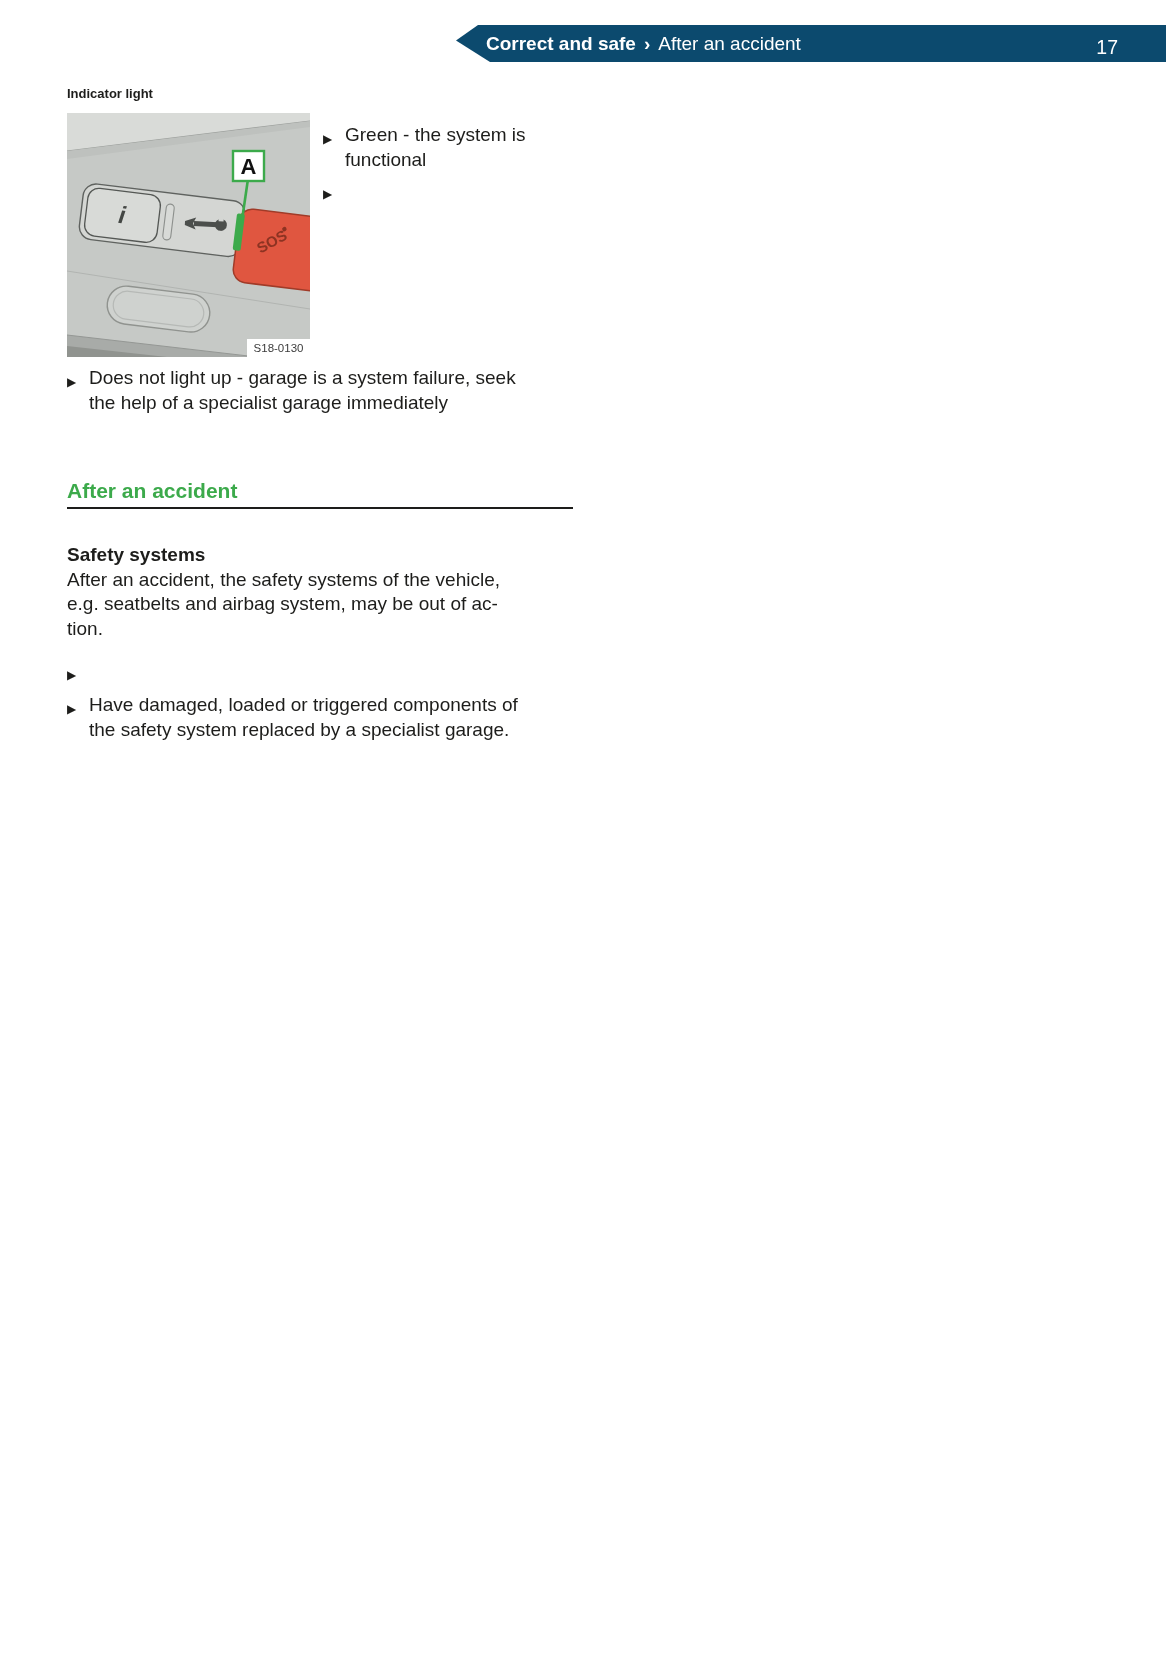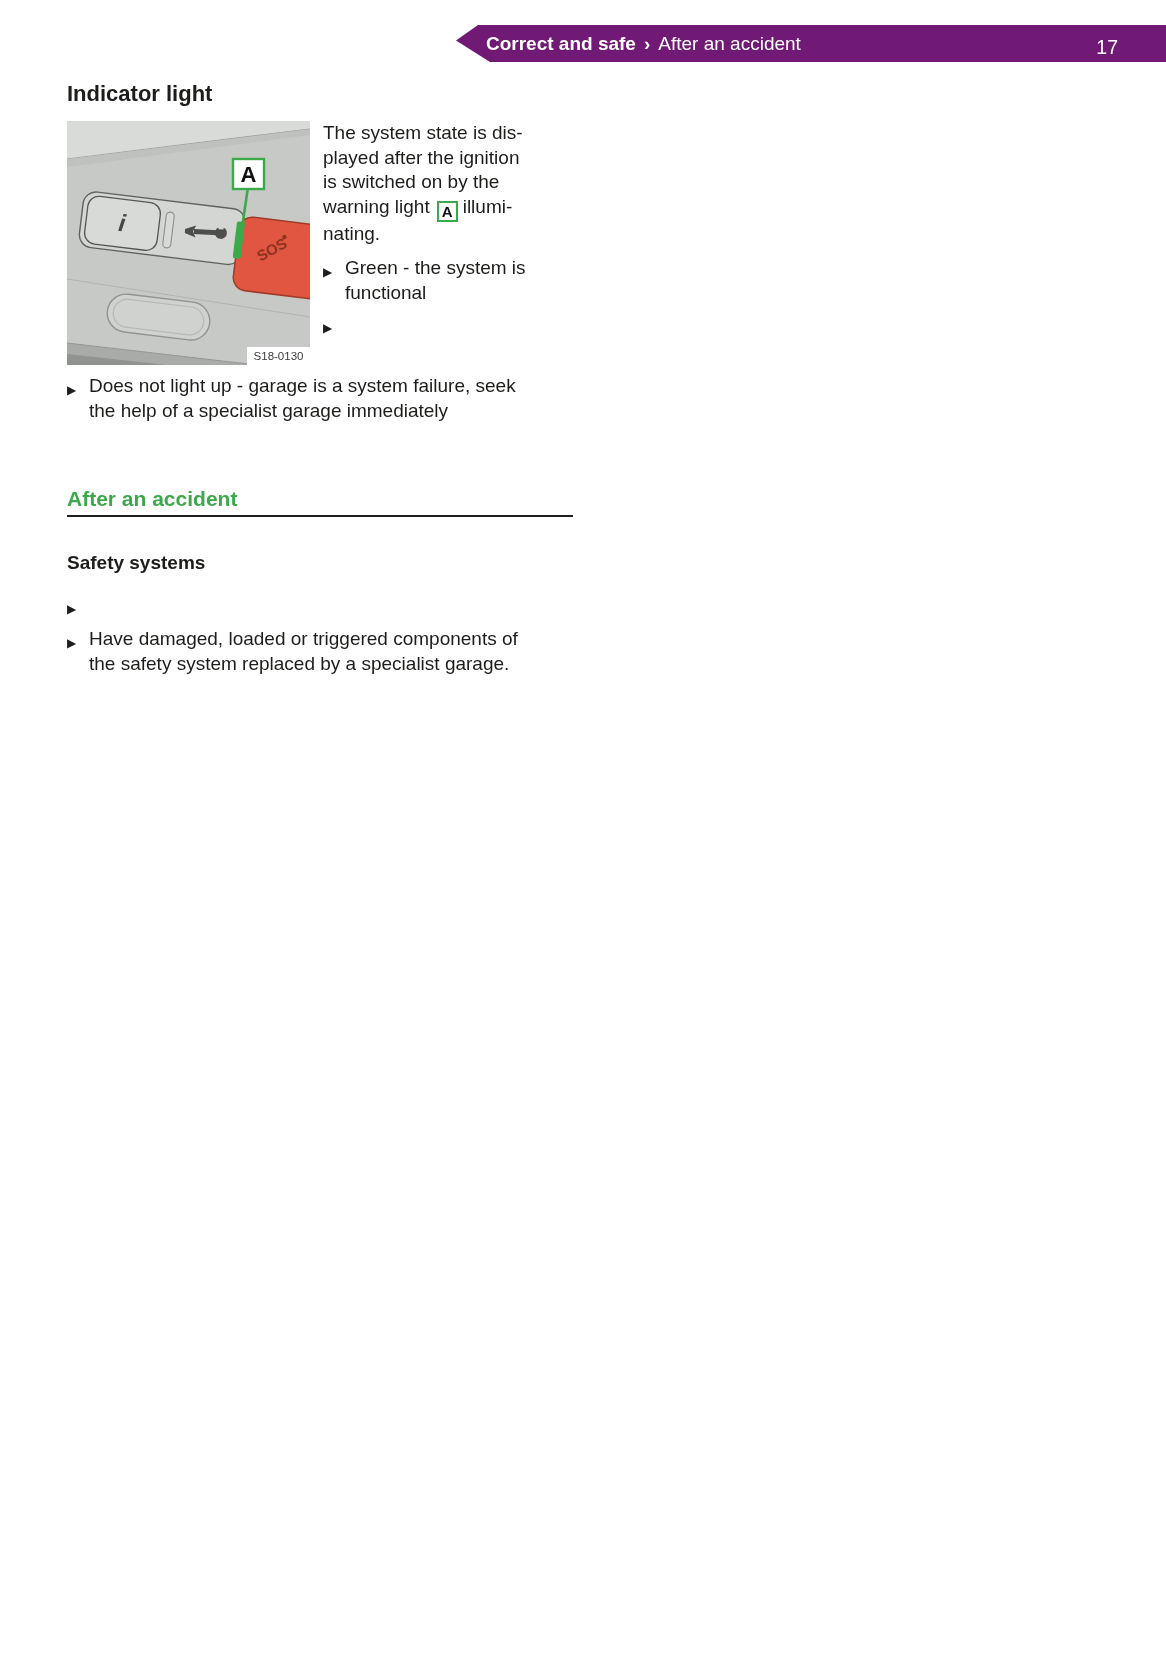--- a/index.html
+++ b/index.html
@@ -4,37 +4,37 @@
 <style>
   html,body { margin:0; padding:0; background:#ffffff; }
   .page {
     position:relative; width:1166px; height:1654px; background:#fff;
     font-family:"Liberation Sans", sans-serif; color:#1d1d1b; overflow:hidden;
   }
 
   
   .header-bar {
     position:absolute; top:25px; left:456px; right:0; height:37px;
-    background:#701a75; color:#fff;
+    background:#0c4a6e; color:#fff;
     display:flex; align-items:center;
     padding-left:30px; box-sizing:border-box;
     clip-path:polygon(0 42%, 22px 0, 100% 0, 100% 100%, 34px 100%);
     font-size:19px;
   }
   .header-bar .crumb-bold { font-weight:bold; }
   .header-bar .sep { margin:0 8px; font-weight:bold; }
   .header-bar .page-num {
     position:absolute; right:48px; top:4px; height:37px;
     display:flex; align-items:center; font-weight:normal; font-size:19.5px;
   }
 
   
   .content { position:absolute; left:67px; top:83px; width:506px; }
 
-  .h-sub { font-size:22px; font-weight:bold; margin:0 0 16px; line-height:22px; }
+  .h-sub { font-size:13px; font-weight:bold; margin:0 0 8px; line-height:22px; }
 
   .fig-row { display:flex; }
   .figure { position:relative; width:243px; height:244px; flex:none; }
   .fig-text { margin-left:13px; width:232px; }
 
   .body-text { font-size:19px; line-height:24.6px; }
   p.pre { white-space:pre-line; margin:0; }
 
   .abox {
     display:inline-block; width:21px; height:21px; box-sizing:border-box;
@@ -115,25 +115,20 @@
             <rect x="40" y="177" width="103" height="38" rx="19" fill="#cfd2cf" stroke="#90938f" stroke-width="1.4"></rect>
             <rect x="46" y="182" width="91" height="28" rx="14" fill="none" stroke="#b6b9b6" stroke-width="1.2"></rect>
           </g>
 
           <rect x="180" y="226" width="63" height="18" fill="#ffffff"></rect>
           <text x="211.5" y="239" text-anchor="middle" font-size="11.5" fill="#3c3c3c">S18-0130</text>
         </svg>
       </div>
 
       <div class="fig-text body-text">
-        <p class="pre"><span>The system state is dis-
-played after the ignition
-is switched on by the
-warning light</span><span class="abox">A</span><span class="btext">illumi-
-nating.</span></p>
         <ul class="blist">
           <li>
             <span class="marker">▶</span>
             <span class="btext">Green - the system is
 functional</span>
           </li>
           <li>
             <span class="marker">▶</span>
           </li>
         </ul>
@@ -144,20 +139,23 @@
       <li>
         <span class="marker">▶</span>
         <span class="btext">Does not light up - garage is a system failure, seek
 the help of a specialist garage immediately</span>
       </li>
     </ul>
 
     <div class="sec-head">After an accident</div>
 
     <div class="subhead">Safety systems</div>
+    <p class="pre body-text">After an accident, the safety systems of the vehicle,
+e.g. seatbelts and airbag system, may be out of ac-
+tion.</p>
 
     <ul class="blist spread body-text">
       <li>
         <span class="marker">▶</span>
       </li>
       <li>
         <span class="marker">▶</span>
         <span class="btext">Have damaged, loaded or triggered components of
 the safety system replaced by a specialist garage.</span>
       </li>

